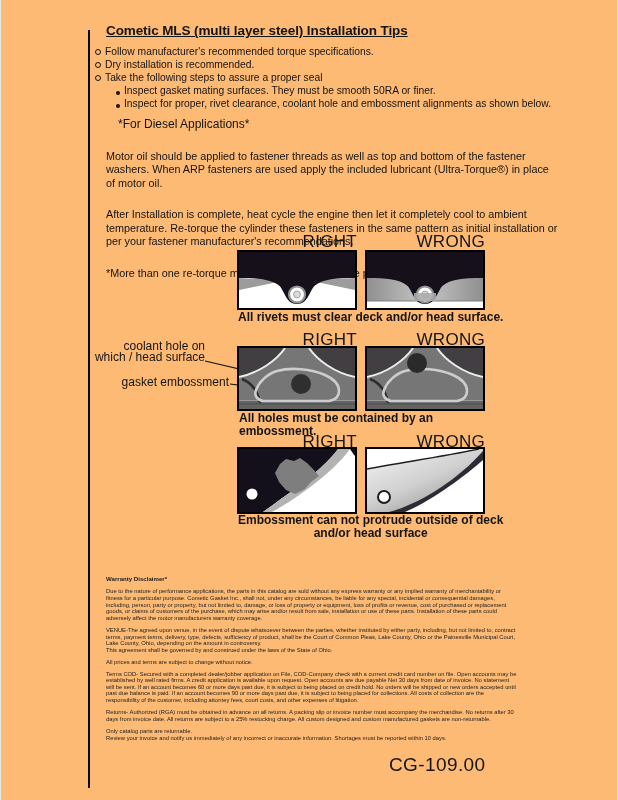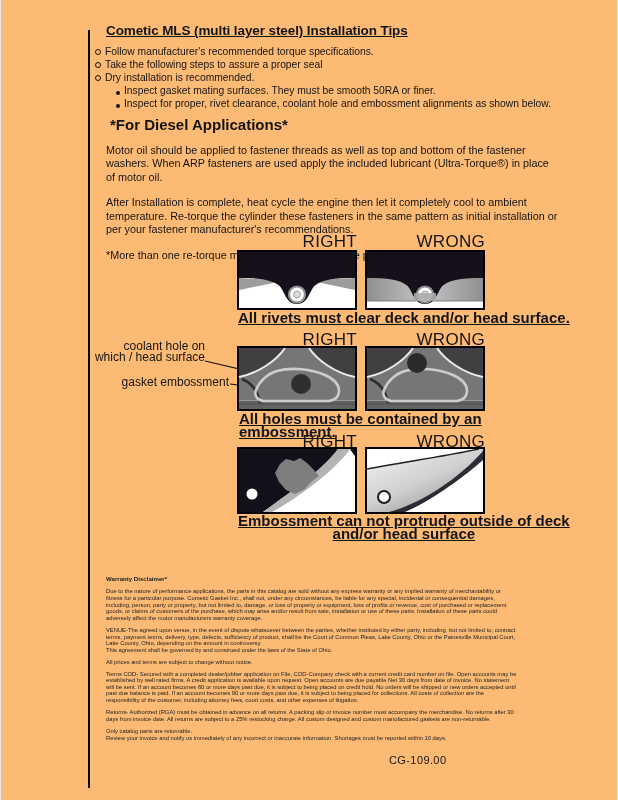--- a/index.html
+++ b/index.html
@@ -15,58 +15,58 @@
 
   .tips{left:94px;top:45px;width:478px;font-size:10.3px;line-height:13px;}
   .tip-row{display:flex;align-items:flex-start;}
   .tip-row.sub{margin-left:21px;align-items:center;}
   .ring{width:4px;height:4px;border:1px solid #141414;border-radius:50%;
         display:inline-block;margin:4px 4px 0 0;flex:0 0 auto;}
   .dot{width:4px;height:4px;background:#141414;border-radius:50%;
        display:inline-block;margin:4px 4px 0 0;flex:0 0 auto;}
 
   .diesel{left:105px;top:118px;width:452px;font-size:10.8px;line-height:13.5px;}
-  .diesel h2{font-size:15px;font-weight:bold;margin:0 0 7px 4px;}
-  .diesel p{margin:12px 0 7px 0;}
+  .diesel h2{font-size:12px;font-weight:normal;margin:0 0 7px 12px;}
+  .diesel p{margin:18px 0 7px 0;}
 
   .dlabel{width:120px;text-align:right;font-size:17px;letter-spacing:0.3px;white-space:nowrap;}
   .dbox{width:116px;border:2px solid #000;background:#fff;line-height:0;}
   .dbox svg{display:block;}
-  .dcaption{font-size:15px;font-weight:600;line-height:13px;text-decoration:underline;}
+  .dcaption{font-size:12px;font-weight:600;line-height:13px;}
 
   .leader-label{font-size:12px;line-height:11px;text-align:right;}
 
   .disclaimer{left:105px;top:576px;width:709px;transform:scale(0.58);
               transform-origin:0 0;font-size:10px;line-height:11.5px;color:#1c1c1c;}
   .disclaimer h3{font-size:10.5px;font-weight:bold;margin:0 0 9px 0;}
   .disclaimer p{margin:0 0 9px 0;white-space:pre-line;}
 
-  .footer-code{left:388px;top:754px;font-size:11px;letter-spacing:0.4px;}
+  .footer-code{left:388px;top:754px;font-size:19px;letter-spacing:0.4px;}
 </style>
 </head>
 <body>
 
 <div class="page">
 
   <div class="abs edge-line"></div>
 
   <div class="abs title">Cometic MLS (multi layer steel) Installation Tips</div>
 
   <div class="abs tips">
     <div class="tip-row">
       <span class="ring"></span>
       <span>Follow manufacturer's recommended torque specifications.</span>
     </div>
     <div class="tip-row">
       <span class="ring"></span>
-      <span>Take the following steps to assure a proper seal</span>
+      <span>Dry installation is recommended.</span>
     </div>
     <div class="tip-row">
       <span class="ring"></span>
-      <span>Dry installation is recommended.</span>
+      <span>Take the following steps to assure a proper seal</span>
     </div>
     <div class="tip-row sub">
       <span class="dot"></span>
       <span>Inspect gasket mating surfaces.  They must be smooth 50RA or finer.</span>
     </div>
     <div class="tip-row sub">
       <span class="dot"></span>
       <span>Inspect for proper, rivet clearance, coolant hole and embossment alignments as shown below.</span>
     </div>
   </div>

